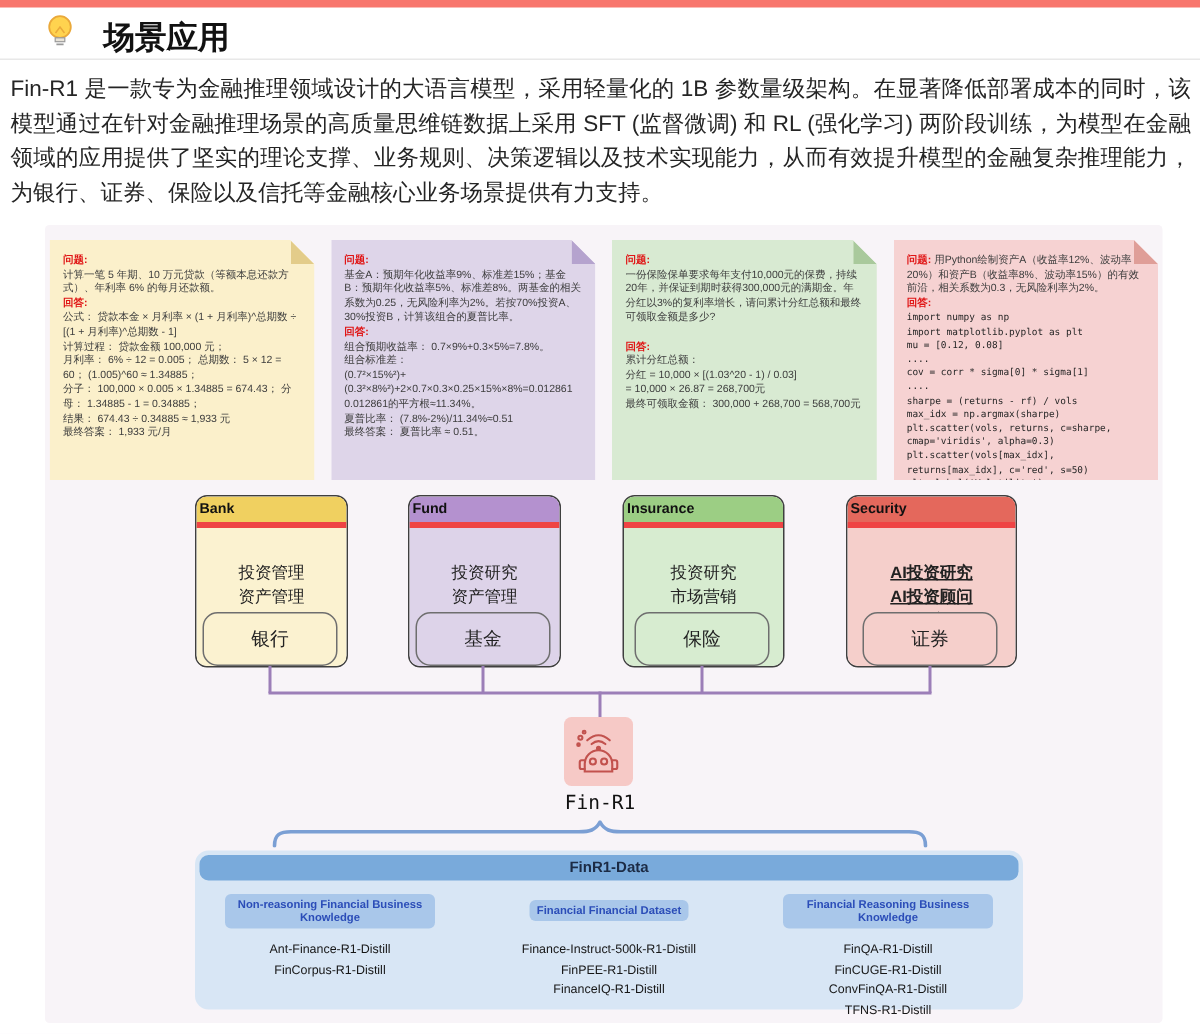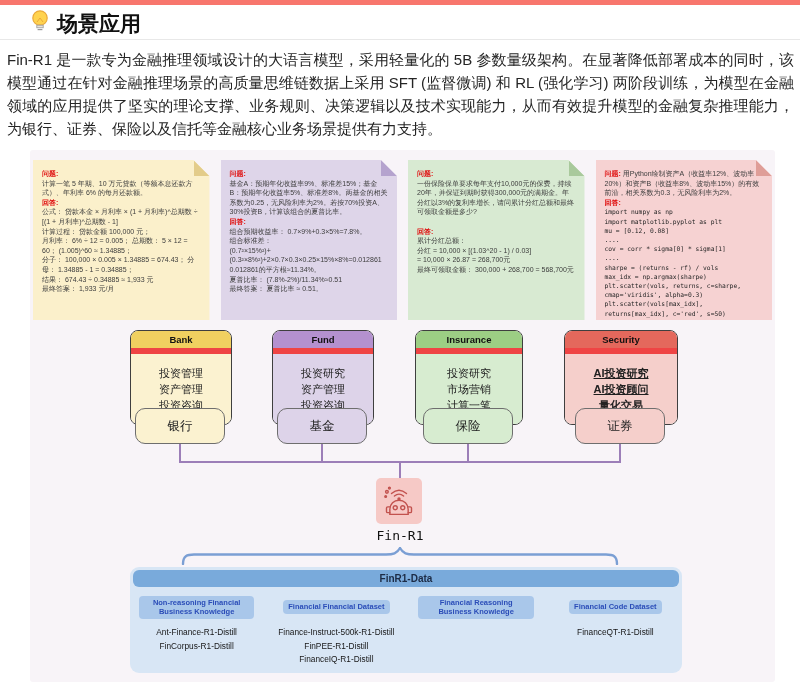--- a/index.html
+++ b/index.html
@@ -1,19 +1,19 @@
 <!DOCTYPE html>
 <html><head>
 <meta charset="utf-8">
 <style>
   html,body{margin:0;padding:0;background:#fff;}
   .page{position:relative;width:800px;height:689px;background:#fff;overflow:hidden;
         font-family:"Liberation Sans","DejaVu Sans",sans-serif;color:#1f1f1f;}
   .topbar{position:absolute;top:0;left:0;width:800px;height:5px;background:#f8766d;}
-  .header{position:absolute;top:9px;left:30px;display:flex;align-items:center;gap:7px;}
+  .header{position:absolute;top:9px;left:30px;display:flex;align-items:center;gap:19px;}
   .header h1{margin:0;font-size:21px;font-weight:bold;color:#111;}
   .rule{position:absolute;top:39px;left:0;width:800px;border:none;border-top:1px solid #e8e8e8;margin:0;}
   .intro{position:absolute;top:48px;left:7px;width:787px;margin:0;font-size:15px;line-height:23px;
          text-align:justify;color:#252525;}
   .diagram{position:absolute;top:150px;left:30px;width:745px;height:532px;background:#f8f4f8;border-radius:3px;}
 
   
   .notes-row{position:absolute;top:10px;left:3px;width:739px;display:flex;gap:11px;}
   .note{position:relative;flex:1;height:160px;overflow:hidden;box-sizing:border-box;
         padding:9px 9px;font-size:7px;line-height:9.6px;color:#3d3d3d;
@@ -24,22 +24,22 @@
   .note-purple{background:#ded5e9;} .note-purple .fold{background:#b5a3ce;}
   .note-green{background:#d8ead2;}  .note-green .fold{background:#a9c99c;}
   .note-red{background:#f6d2d2;}    .note-red .fold{background:#df9e98;}
   .nlabel{display:block;color:#e01515;font-weight:bold;}
   .ntext{display:block;white-space:pre-wrap;}
   .note-red .nl-q,.note-red .nt-q{display:inline;}
   .note-red .nt-a{font-family:"DejaVu Sans Mono",monospace;font-size:6.3px;line-height:9.2px;color:#262626;}
 
   
   .ind-box{position:absolute;top:180px;border:1px solid #3f3f3f;border-radius:8px;overflow:hidden;background:#fff;}
-  .ind-head{padding:3px 2px;text-align:center;font-weight:bold;font-size:9.5px;color:#111;border-bottom:6px solid #ef4444;}
-  .ind-items{padding:11px 2px;}
+  .ind-head{padding:3px 2px;font-weight:bold;font-size:9.5px;color:#111;border-bottom:4px solid #ef4444;}
+  .ind-items{padding:22px 2px;}
   .ind-item{text-align:center;font-size:11px;line-height:16px;color:#222;}
   .lab-box{position:absolute;top:258px;height:36px;border:1px solid #6e6e6e;border-radius:10px;
            display:flex;align-items:center;justify-content:center;font-size:12.5px;color:#222;box-sizing:border-box;}
   .bank  .ind-head{background:#f0d060;} .bank  .ind-items,.lab-bank{background:#fbf2d0;}
   .fund  .ind-head{background:#b491cf;} .fund  .ind-items,.lab-fund{background:#ddd3e9;}
   .insur .ind-head{background:#9cce84;} .insur .ind-items,.lab-insur{background:#d7ecd0;}
   .secur .ind-head{background:#e4685c;} .secur .ind-items{background:#f5cfcb;font-weight:bold;text-decoration:underline;} .lab-secur{background:#f5cfcb;}
 
   
   .stub,.hline{position:absolute;background:#9c7eb8;}
@@ -75,21 +75,21 @@
         <path d="M7,13 L10,9 L13,13" fill="none" stroke="#eaa93a" stroke-width="1"></path>
         <rect x="6.8" y="16.2" width="6.4" height="2.6" fill="#e8e3d8" stroke="#9a9a9a" stroke-width="0.8"></rect>
         <line x1="7.6" y1="20.6" x2="12.4" y2="20.6" stroke="#9a9a9a" stroke-width="1.2"></line>
       </svg>
     </span>
     <h1>场景应用</h1>
   </div>
 
   <hr class="rule">
 
-  <p class="intro">Fin-R1 是一款专为金融推理领域设计的大语言模型，采用轻量化的 5B 参数量级架构。在显著降低部署成本的同时，该模型通过在针对金融推理场景的高质量思维链数据上采用 SFT (监督微调) 和 RL (强化学习) 两阶段训练，为模型在金融领域的应用提供了坚实的理论支撑、业务规则、决策逻辑以及技术实现能力，从而有效提升模型的金融复杂推理能力，为银行、证券、保险以及信托等金融核心业务场景提供有力支持。</p>
+  <p class="intro">Fin-R1 是一款专为金融推理领域设计的大语言模型，采用轻量化的 1B 参数量级架构。在显著降低部署成本的同时，该模型通过在针对金融推理场景的高质量思维链数据上采用 SFT (监督微调) 和 RL (强化学习) 两阶段训练，为模型在金融领域的应用提供了坚实的理论支撑、业务规则、决策逻辑以及技术实现能力，从而有效提升模型的金融复杂推理能力，为银行、证券、保险以及信托等金融核心业务场景提供有力支持。</p>
 
   <div class="diagram">
 
     <div class="notes-row">
       <div class="note note-yellow">
         <div class="fold"></div>
         <span class="nlabel nl-q">问题:</span>
           <span class="ntext nt-q">计算一笔 5 年期、10 万元贷款（等额本息还款方式）、年利率 6% 的每月还款额。</span>
         <span class="nlabel nl-a">回答:</span>
           <span class="ntext nt-a">公式： 贷款本金 × 月利率 × (1 + 月利率)^总期数 ÷ [(1 + 月利率)^总期数 - 1]
@@ -225,26 +225,24 @@
           <div class="dlist">
               <div class="ditem">Finance-Instruct-500k-R1-Distill</div>
               <div class="ditem">FinPEE-R1-Distill</div>
               <div class="ditem">FinanceIQ-R1-Distill</div>
             </div>
         </div>
         <div class="dcol">
           <div class="pillwrap">
               <div class="pill">Financial Reasoning Business Knowledge</div>
             </div>
-        </div>
-        <div class="dcol">
-          <div class="pillwrap">
-              <div class="pill">Financial Code Dataset</div>
-            </div>
           <div class="dlist">
-              <div class="ditem">FinanceQT-R1-Distill</div>
+              <div class="ditem">FinQA-R1-Distill</div>
+              <div class="ditem">FinCUGE-R1-Distill</div>
+              <div class="ditem">ConvFinQA-R1-Distill</div>
+              <div class="ditem">TFNS-R1-Distill</div>
             </div>
         </div>
       </div>
     </div>
 
   </div>
 </div>
 
 </body></html>

